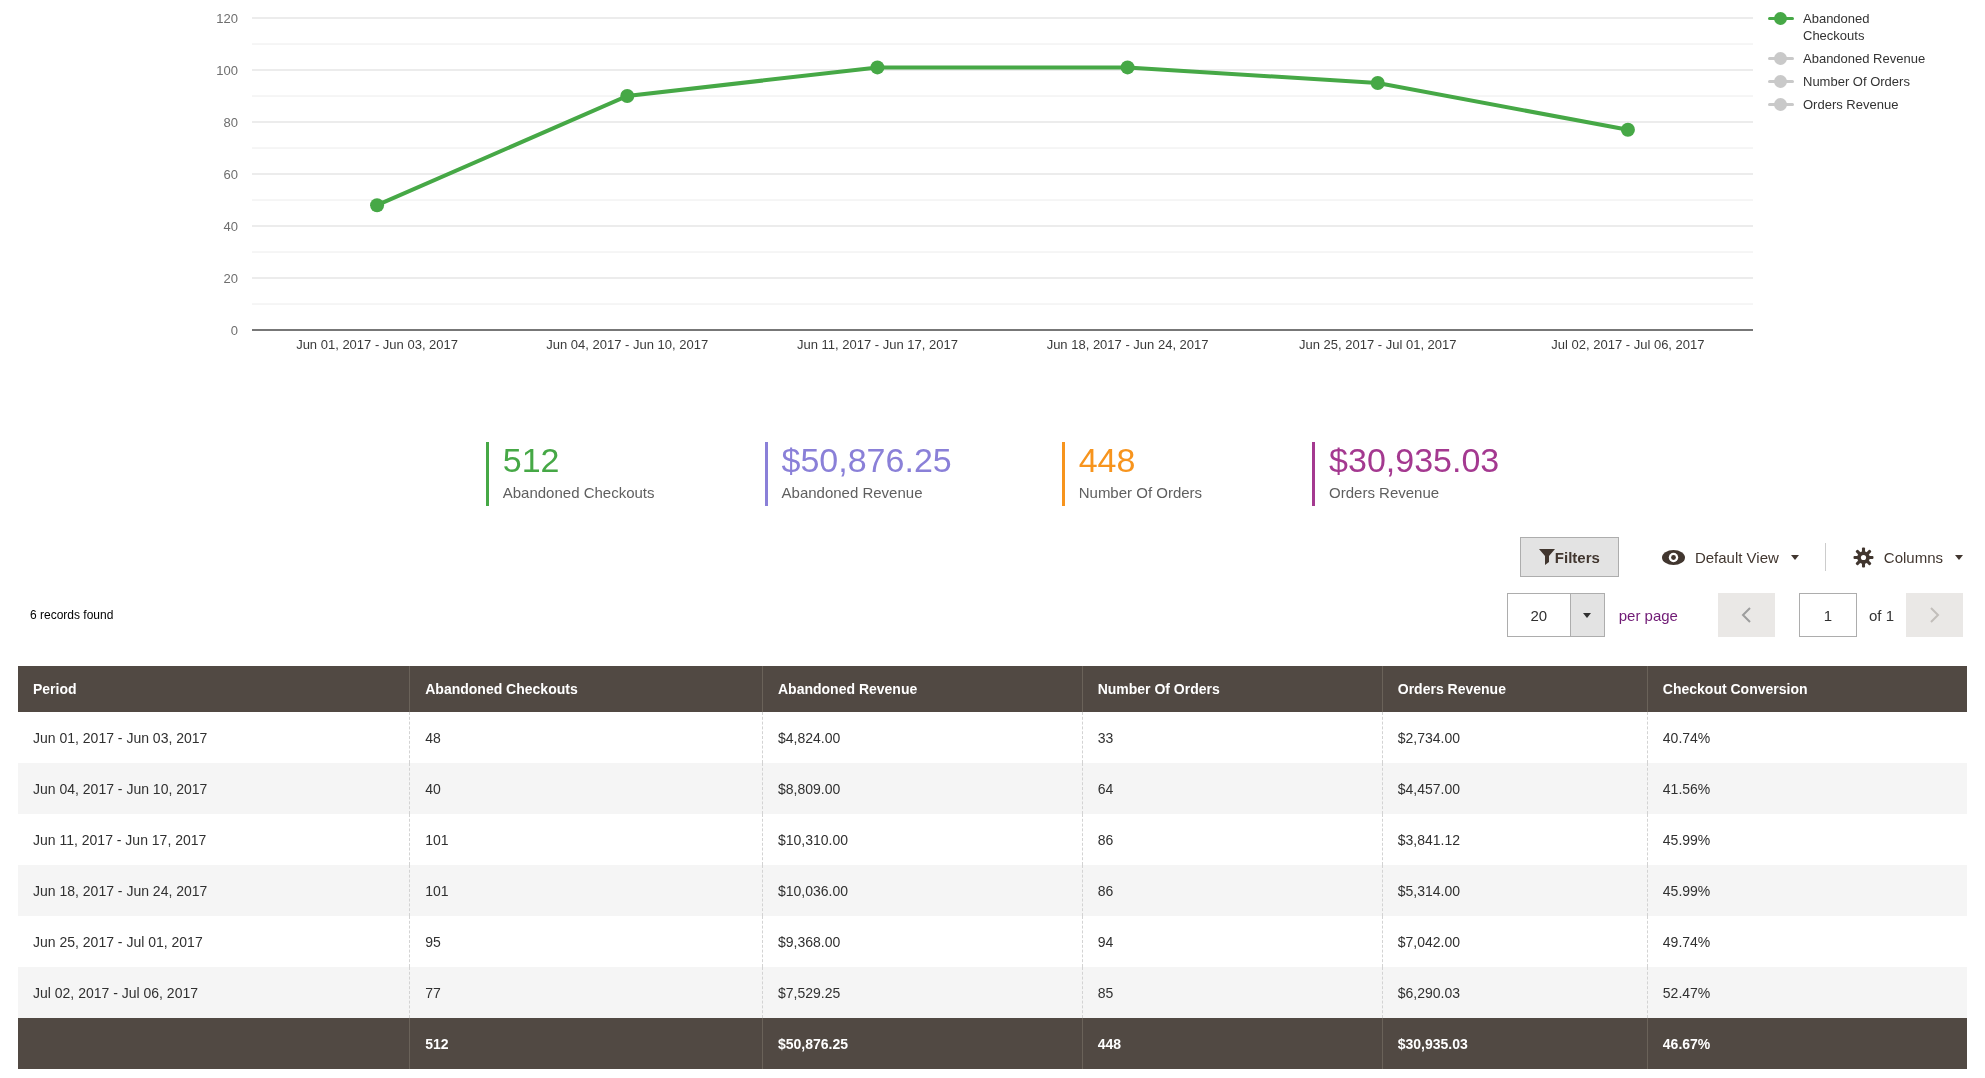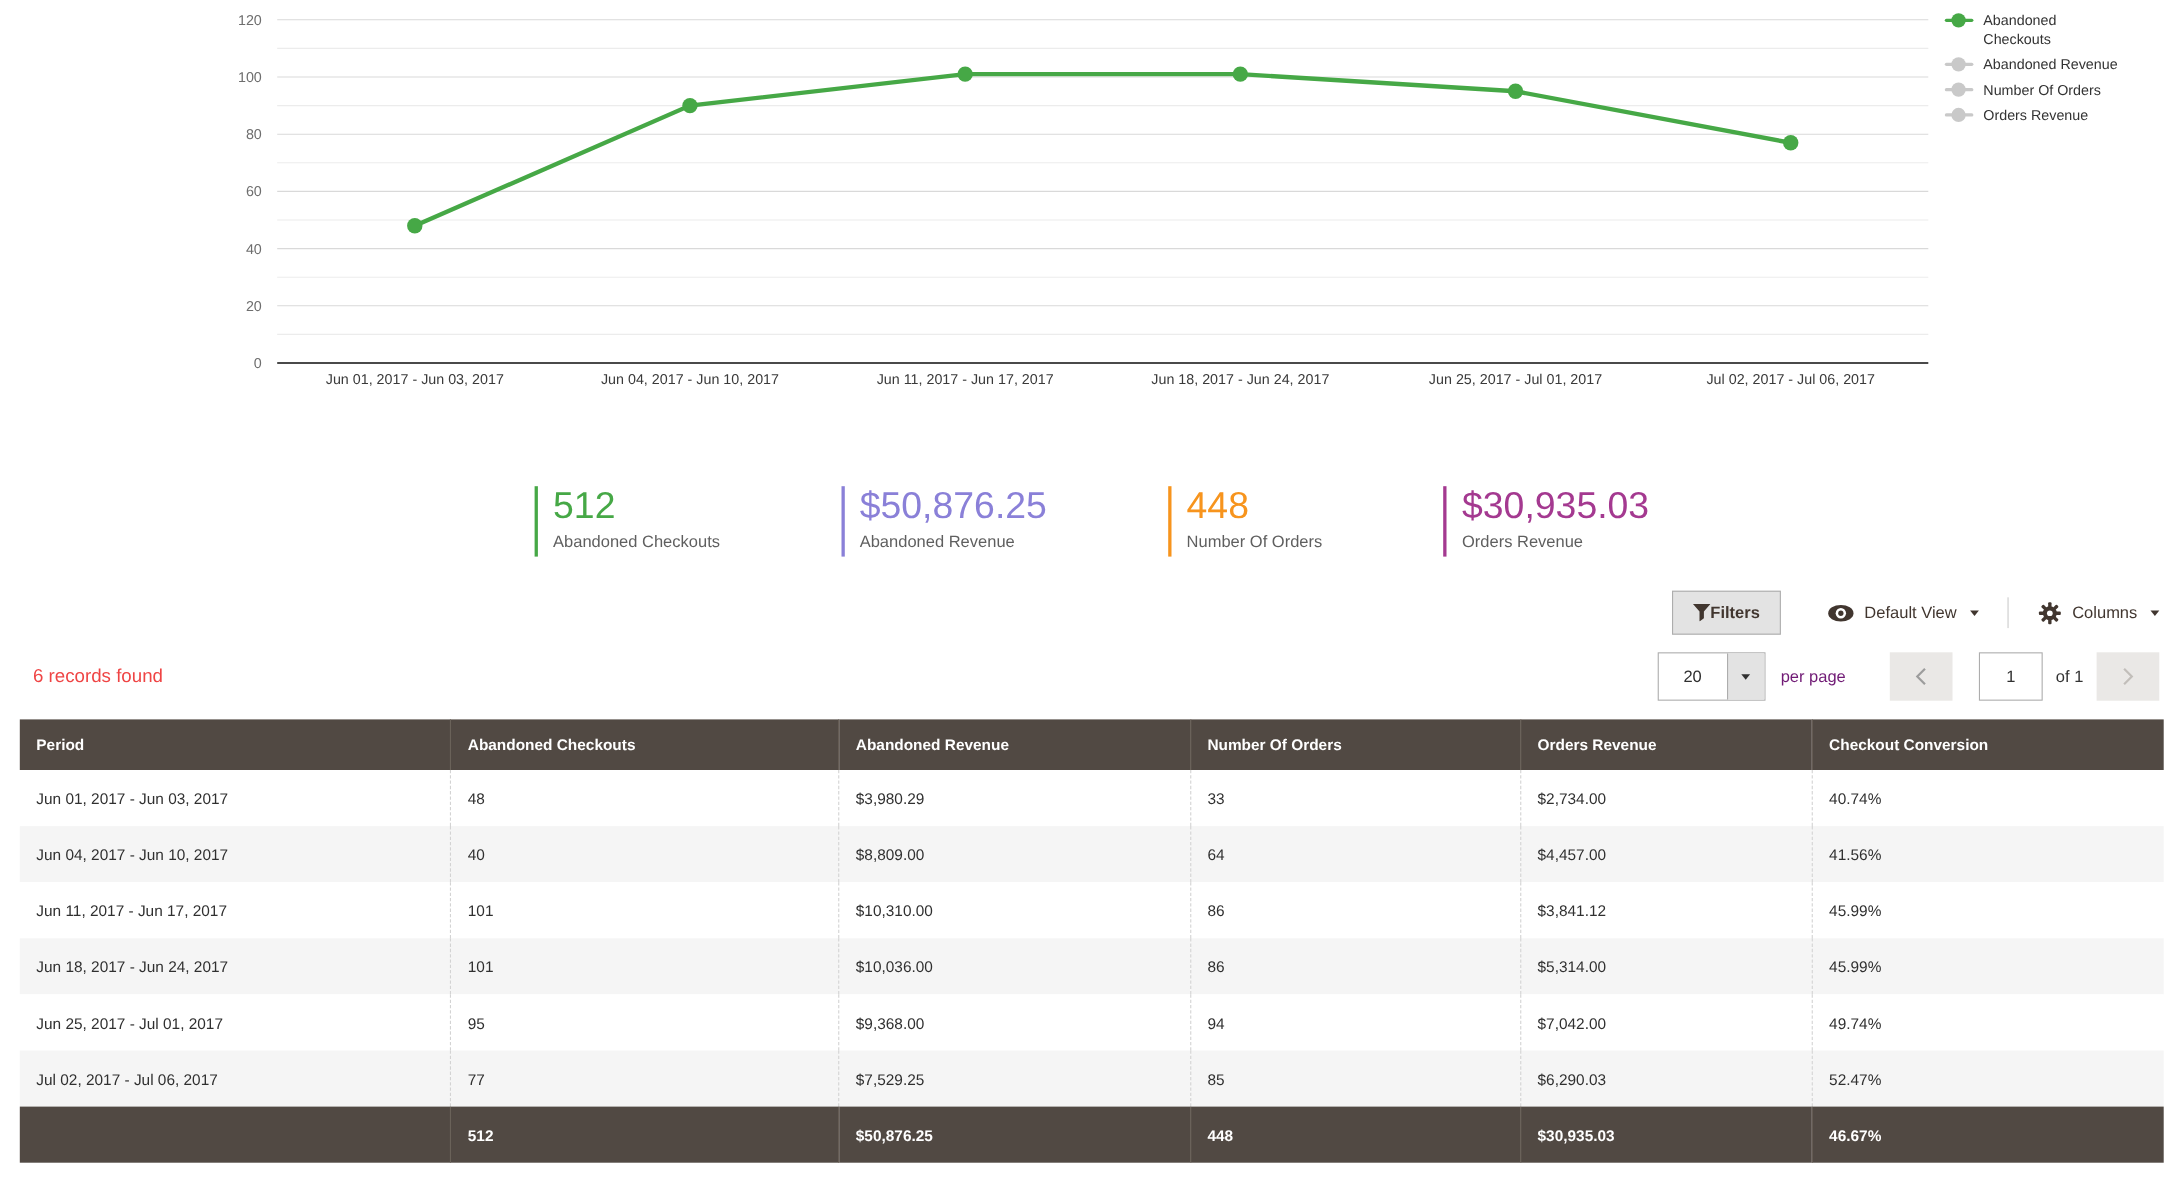--- a/index.html
+++ b/index.html
@@ -34,36 +34,36 @@
   .control{display:flex;align-items:center;gap:9px;background:none;border:none;
     font-family:inherit;font-size:15px;color:#41362f;cursor:pointer;padding:0}
   .view-control{margin-left:42px}
   .columns-control{margin-left:0}
   .tb-divider{width:1px;height:28px;background:#ccc;margin:0 26px}
   .caret{width:0;height:0;border-left:4.5px solid transparent;border-right:4.5px solid transparent;
     border-top:5.5px solid #41362f;margin-left:3px}
   
   .records-row{display:flex;align-items:center;justify-content:space-between;
     margin:14px 22px 0 30px;height:46px}
-  .records-summary{font-size:17px;color:#ef4444}
+  .records-summary{font-size:12px;color:#000000}
   .pager{display:flex;align-items:center}
   .select{display:flex;height:42px;border:1px solid #adadad;background:#fff;cursor:pointer}
   .select .val{width:62px;display:flex;align-items:center;justify-content:center;
     font-size:15px;color:#303030}
   .select .arrow{width:33px;background:#e3e3e3;border-left:1px solid #adadad;
     display:flex;align-items:center;justify-content:center}
   .select .arrow .caret{border-top-color:#303030;margin:0}
   .per-page-label{font-size:15px;color:#701a75;margin:0 40px 0 14px}
   .pagebtn{width:57px;height:44px;background:#eae8e6;border:none;display:flex;
     align-items:center;justify-content:center;cursor:default;padding:0}
   .pageinput{width:52px;height:40px;border:1px solid #adadad;text-align:center;
     font-family:inherit;font-size:15px;color:#303030;margin:0 12px 0 24px}
   .of-label{font-size:15px;color:#333;margin-right:12px}
   
-  .grid-table{width:1949px;margin:16px 18px 0;border-collapse:collapse;
+  .grid-table{width:1949px;margin:28px 18px 0;border-collapse:collapse;
     font-size:14px;color:#303030;table-layout:fixed}
   .grid-table th{background:#514943;color:#fff;text-align:left;font-weight:600;
     height:46px;padding:0 15px;border-left:1px solid #6a6259;cursor:pointer}
   .grid-table th:first-child{border-left:none}
   .grid-table td{height:51px;padding:0 15px;border-left:1px dashed #d3d3d3;background:#fff}
   .grid-table td:first-child{border-left:none}
   .grid-table tbody tr:nth-child(even) td{background:#f5f5f5}
   .grid-table tfoot td{background:#514943;color:#fff;font-weight:700;
     border-left:1px solid #6a6259}
   .grid-table tfoot td:first-child{border-left:none}
@@ -246,21 +246,21 @@
         <th>Abandoned Revenue</th>
         <th>Number Of Orders</th>
         <th>Orders Revenue</th>
         <th>Checkout Conversion</th>
       </tr>
     </thead>
   <tbody id="grid-body">
       <tr>
         <td>Jun 01, 2017 - Jun 03, 2017</td>
         <td>48</td>
-        <td>$3,980.29</td>
+        <td>$4,824.00</td>
         <td>33</td>
         <td>$2,734.00</td>
         <td>40.74%</td>
       </tr>
       <tr>
         <td>Jun 04, 2017 - Jun 10, 2017</td>
         <td>40</td>
         <td>$8,809.00</td>
         <td>64</td>
         <td>$4,457.00</td>

